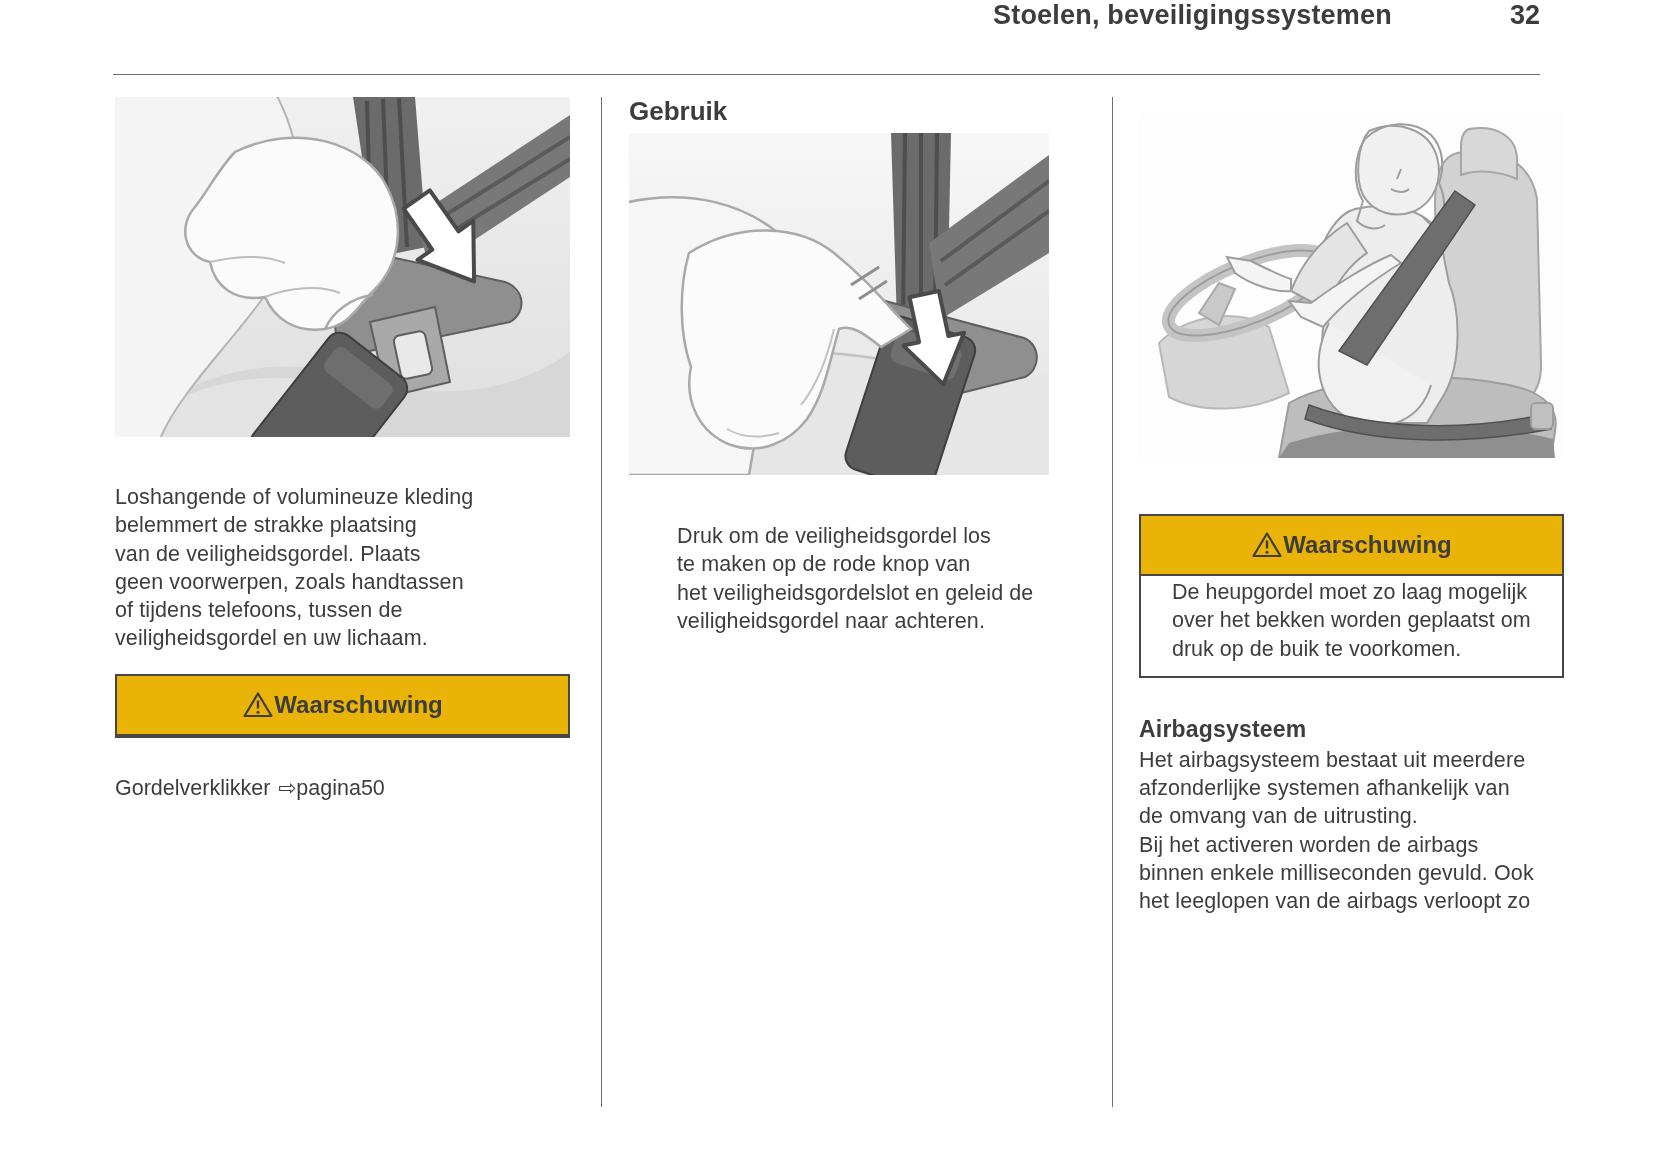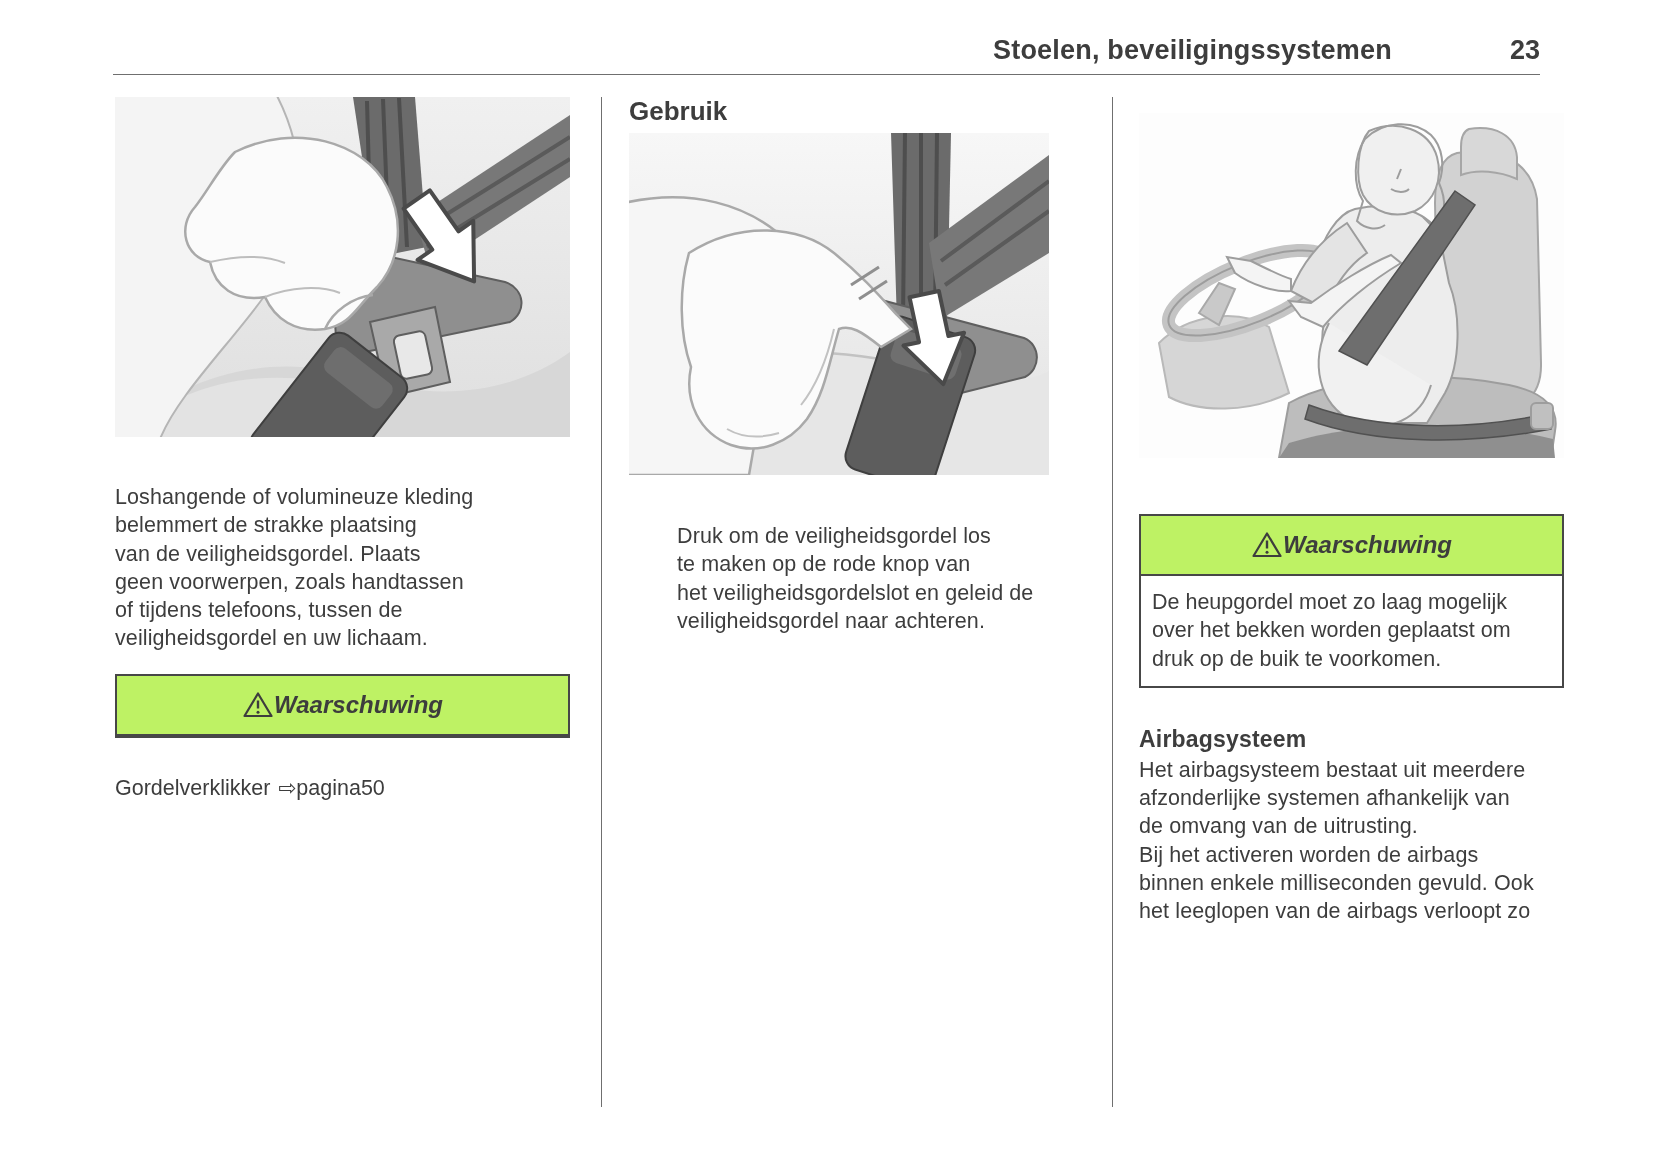--- a/index.html
+++ b/index.html
@@ -9,21 +9,20 @@
     background:#ffffff;
     font-family:"Liberation Sans","DejaVu Sans",sans-serif;
     color:#3d3d3d;
     overflow:hidden;
   }
   
   .header{
     margin:0 113px;
     height:75px;
     display:flex;
-    align-items:flex-end;
     justify-content:flex-end;
     gap:118px;
     border-bottom:1.5px solid #6f6f6f;
     padding-bottom:8px;
     box-sizing:border-box;
   }
   .header-title{font-size:27px;font-weight:bold;letter-spacing:.2px;}
   .header-page{font-size:27px;font-weight:bold;}
   
   .content{
@@ -59,35 +58,35 @@
     letter-spacing:.2px;
   }
   
   .warnbox{
     border:2px solid #474747;
     background:#ffffff;
     box-sizing:border-box;
     width:100%;
   }
   .warnbox-header{
-    background:#bef264;
+    background:#eab308;
     border-bottom:2px solid #474747;
     height:58px;
     display:flex;
     align-items:center;
     justify-content:center;
     gap:0;
-    font-style:italic;
   }
   .warnbox-title{font-size:24px;font-weight:bold;}
   .warnbox-body{
-    padding:12px 11px 13px 11px;
+    padding:2px 11px 13px 11px;
     font-size:21.5px;
     line-height:28.3px;
     white-space:pre-line;
+    margin-left:20px;
   }
   
   .figure{display:block;}
   
   .ref-line{
     margin-top:37px;
     font-size:21.5px;
     display:flex;
     align-items:baseline;
   }
@@ -103,21 +102,21 @@
   .col3 .big-heading{margin-top:38px;}
   .col3 .body-text{margin-top:3px;}
 </style>
 </head>
 <body>
 
 <div class="page">
 
   <div class="header">
     <span class="header-title">Stoelen, beveiligingssystemen</span>
-    <span class="header-page">23</span>
+    <span class="header-page">32</span>
   </div>
 
   <div class="content">
 
     <div class="col1">
 
       <svg class="figure" width="455" height="340" viewBox="0 0 455 340">
         <defs>
           <linearGradient id="bgA" x1="0" y1="0" x2="0" y2="1">
             <stop offset="0" stop-color="#f0f0f0"></stop>

